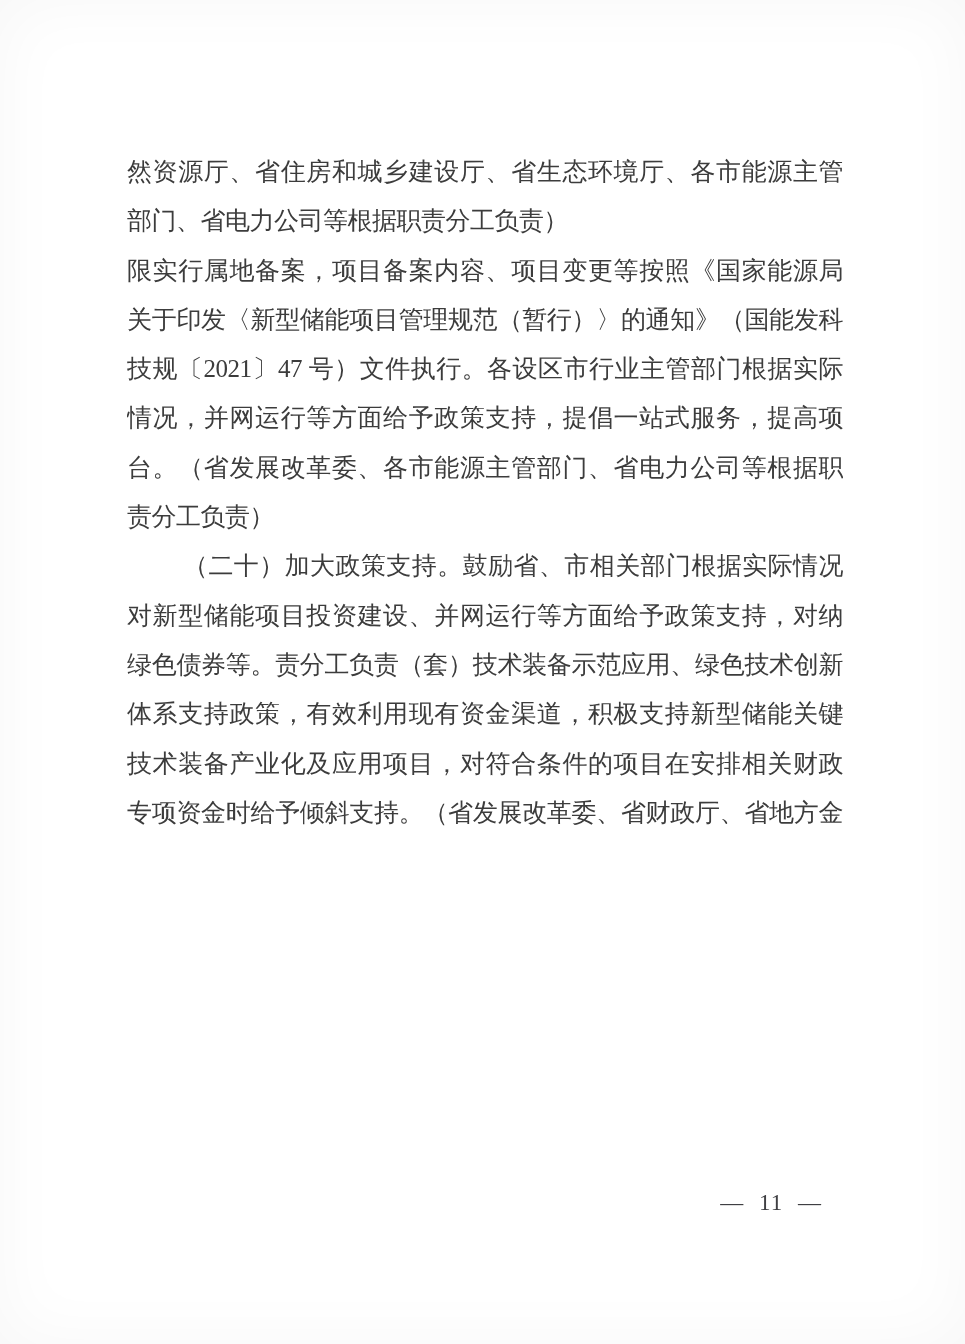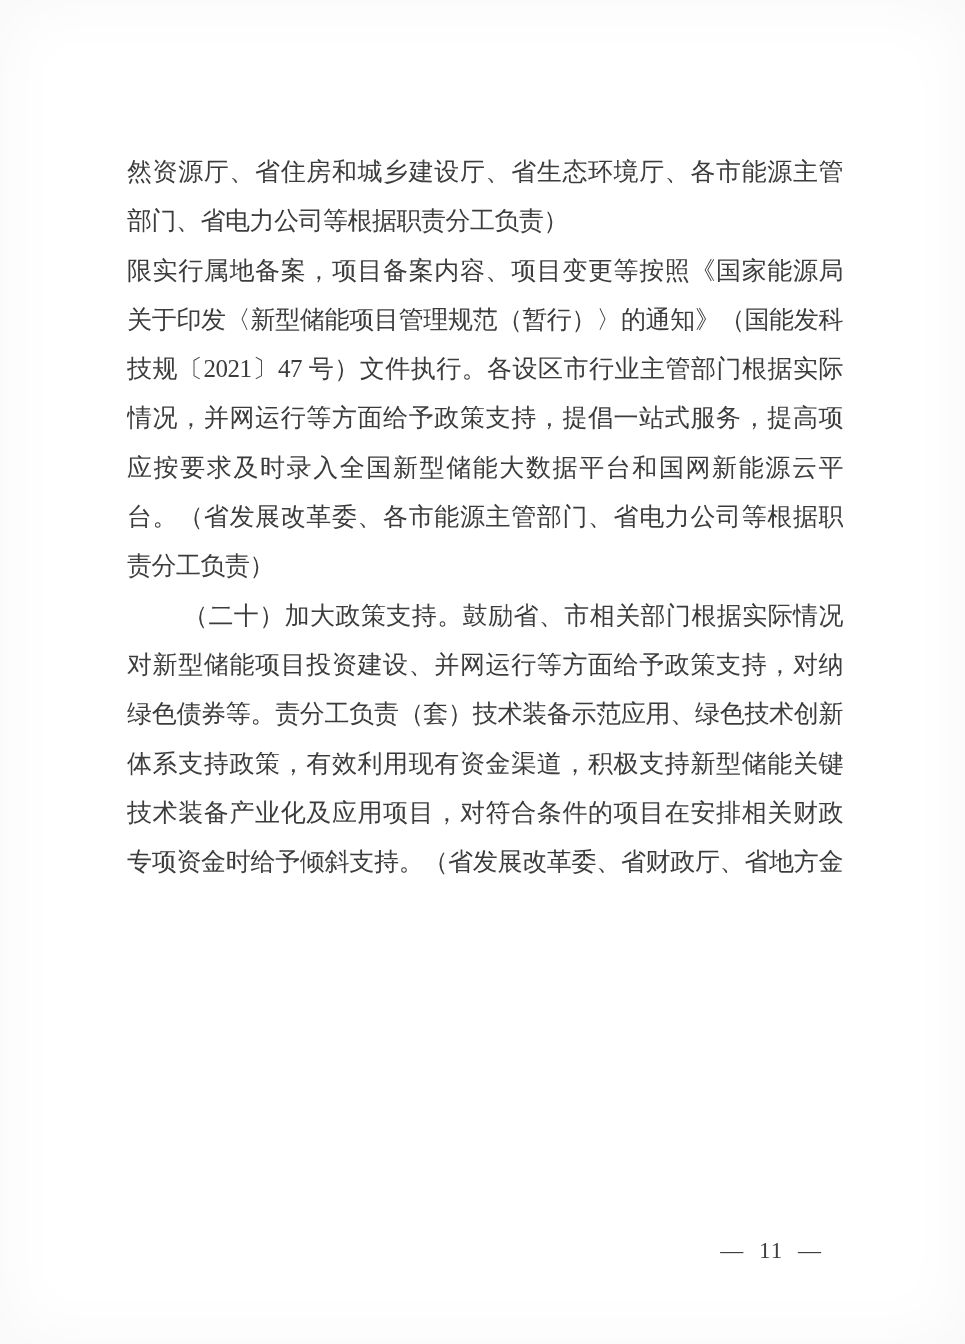--- a/index.html
+++ b/index.html
@@ -45,38 +45,36 @@
     position: absolute;
     top: 1186px;
     left: 0;
     right: 143px;
     text-align: right;
     font-size: 23px;
     line-height: 34px;
     color: #3f3f43;
     letter-spacing: 1px;
     word-spacing: 8px;
-    margin-top: 48px;
   }
 </style>
 </head>
 <body>
 
 <div class="page">
   <div class="doc-body">
       <div class="paragraph">
         <div class="line">然资源厅、省住房和城乡建设厅、省生态环境厅、各市能源主管</div>
         <div class="line last">部门、省电力公司等根据职责分工负责）</div>
       </div>
       <div class="paragraph">
         <div class="line">限实行属地备案，项目备案内容、项目变更等按照《国家能源局</div>
         <div class="line">关于印发〈新型储能项目管理规范（暂行）〉的通知》（国能发科</div>
         <div class="line">技规〔2021〕47 号）文件执行。各设区市行业主管部门根据实际</div>
         <div class="line">情况，并网运行等方面给予政策支持，提倡一站式服务，提高项</div>
-        <div class="line">应按要求及时录入全国新型储能大数据平台和国网新能源云平</div>
         <div class="line">台。（省发展改革委、各市能源主管部门、省电力公司等根据职</div>
         <div class="line last">责分工负责）</div>
       </div>
       <div class="paragraph">
         <div class="line indent">（二十）加大政策支持。鼓励省、市相关部门根据实际情况</div>
         <div class="line">对新型储能项目投资建设、并网运行等方面给予政策支持，对纳</div>
         <div class="line">绿色债券等。责分工负责（套）技术装备示范应用、绿色技术创新</div>
         <div class="line">体系支持政策，有效利用现有资金渠道，积极支持新型储能关键</div>
         <div class="line">技术装备产业化及应用项目，对符合条件的项目在安排相关财政</div>
         <div class="line">专项资金时给予倾斜支持。（省发展改革委、省财政厅、省地方金</div>

